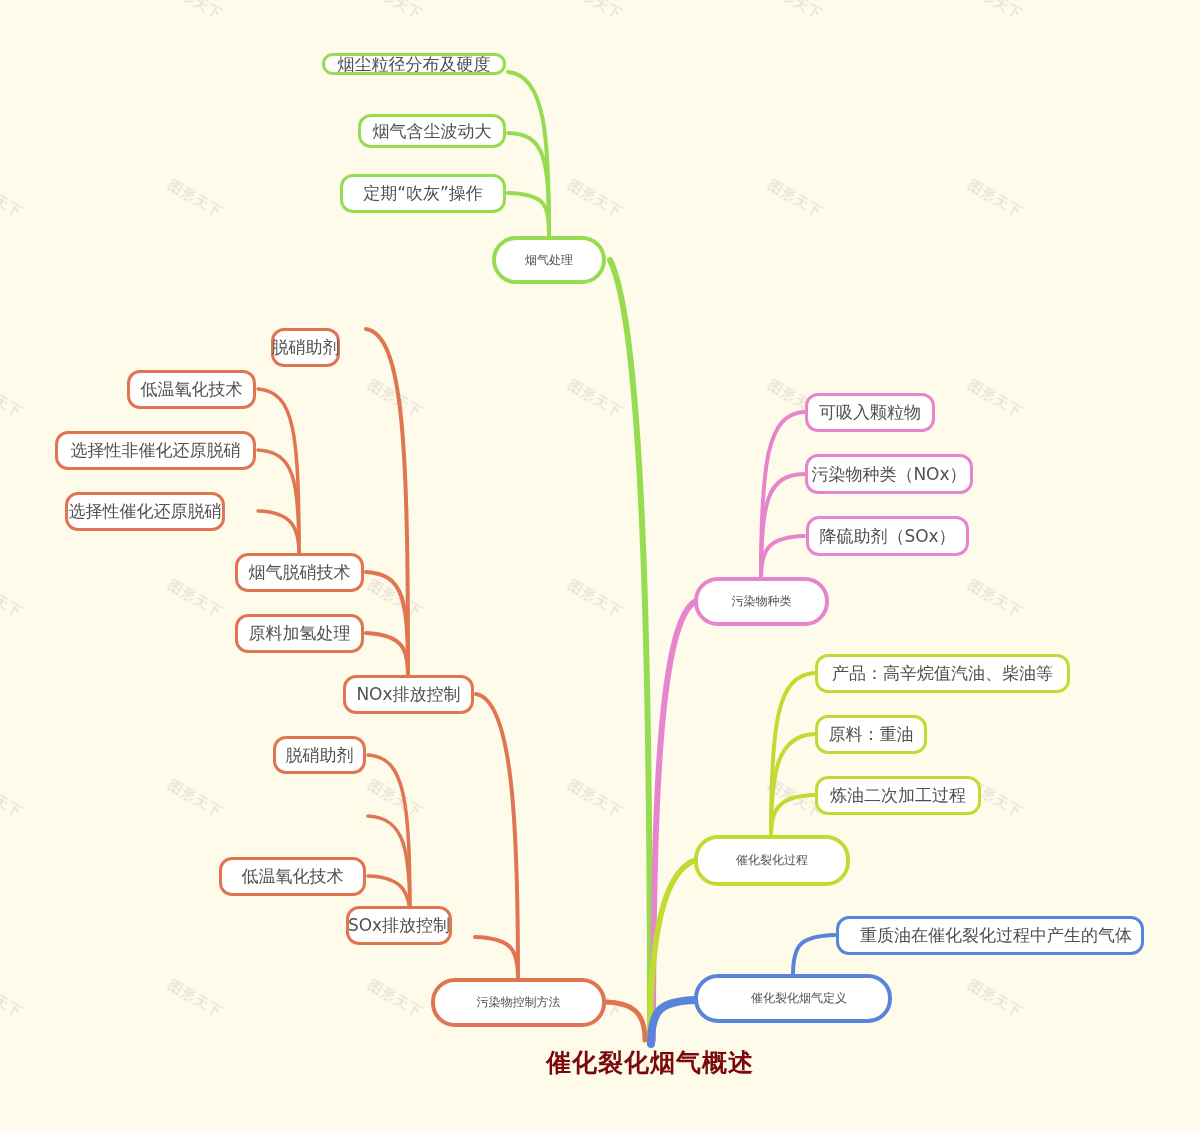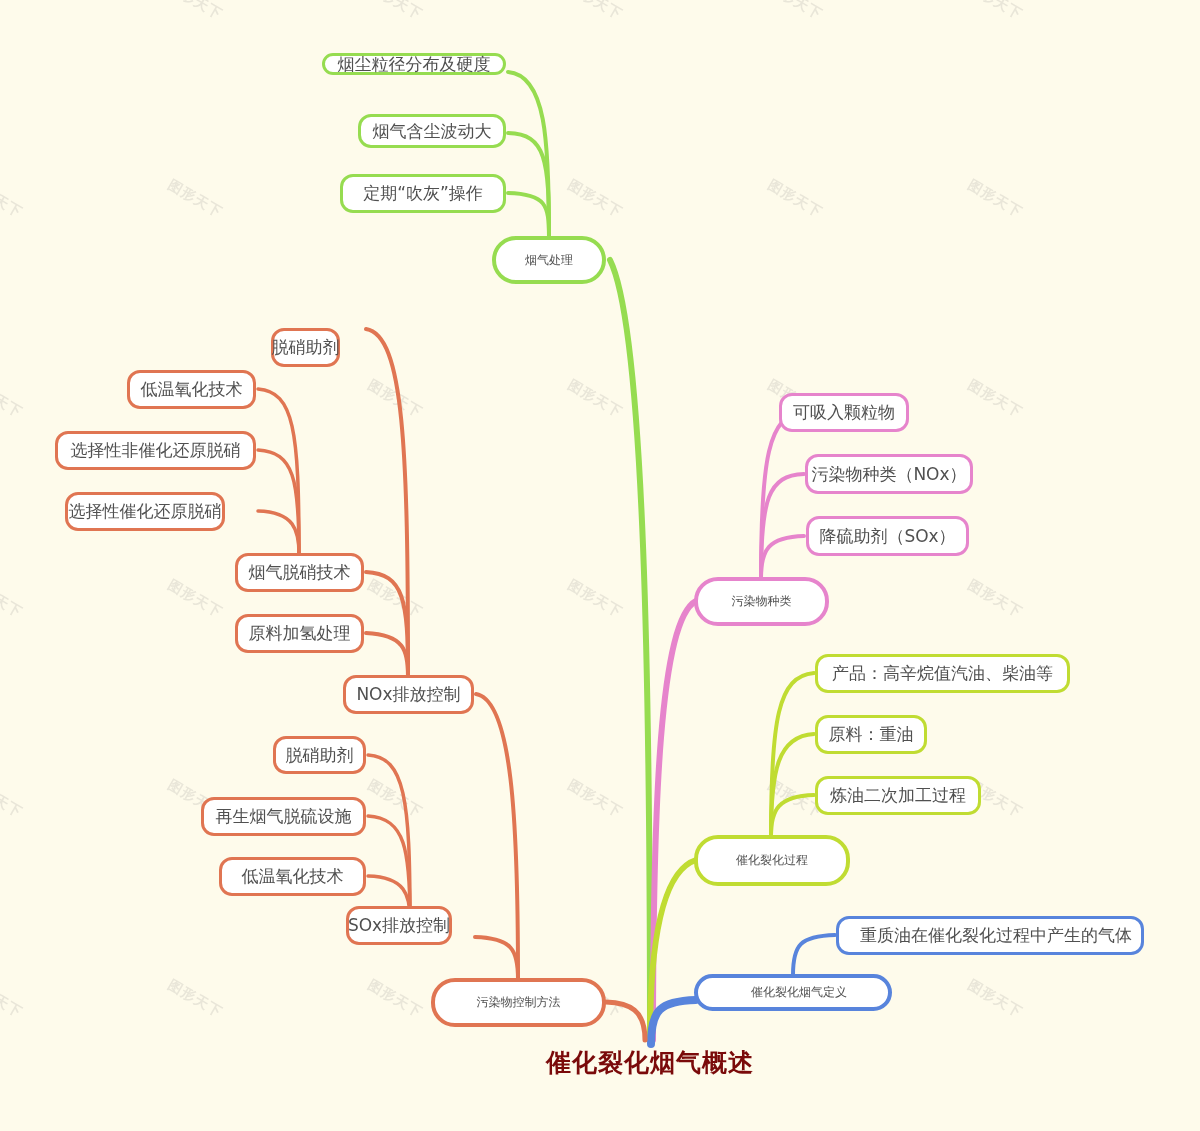--- a/index.html
+++ b/index.html
@@ -127,29 +127,28 @@
   <div class="node l1 c-orange" style="left:431px;top:978px;width:175px;height:49px">污染物控制方法</div>
   <div class="node c-orange" style="left:343px;top:675px;width:131px;height:39px">NOx排放控制</div>
   <div class="node c-orange" style="left:271px;top:328px;width:69px;height:39px">脱硝助剂</div>
   <div class="node c-orange" style="left:235px;top:553px;width:129px;height:39px">烟气脱硝技术</div>
   <div class="node c-orange" style="left:127px;top:370px;width:129px;height:39px">低温氧化技术</div>
   <div class="node c-orange" style="left:55px;top:431px;width:201px;height:39px">选择性非催化还原脱硝</div>
   <div class="node c-orange" style="left:65px;top:492px;width:160px;height:39px">选择性催化还原脱硝</div>
   <div class="node c-orange" style="left:235px;top:614px;width:129px;height:39px">原料加氢处理</div>
   <div class="node c-orange" style="left:346px;top:906px;width:106px;height:39px">SOx排放控制</div>
   <div class="node c-orange" style="left:273px;top:736px;width:93px;height:38px">脱硝助剂</div>
-  <div class="node c-orange" style="left:201px;top:797px;width:165px;height:39px">再生烟气脱硫设施</div>
   <div class="node c-orange" style="left:219px;top:857px;width:147px;height:39px">低温氧化技术</div>
 
   <div class="node l1 c-pink" style="left:694px;top:577px;width:135px;height:49px">污染物种类</div>
-  <div class="node c-pink" style="left:779px;top:393px;width:130px;height:39px">可吸入颗粒物</div>
+  <div class="node c-pink" style="left:805px;top:393px;width:130px;height:39px">可吸入颗粒物</div>
   <div class="node c-pink" style="left:805px;top:454px;width:168px;height:40px">污染物种类（NOx）</div>
   <div class="node c-pink" style="left:806px;top:516px;width:163px;height:40px">降硫助剂（SOx）</div>
 
   <div class="node l1 c-lime" style="left:694px;top:835px;width:156px;height:51px">催化裂化过程</div>
   <div class="node c-lime" style="left:815px;top:654px;width:255px;height:39px">产品：高辛烷值汽油、柴油等</div>
   <div class="node c-lime" style="left:815px;top:715px;width:112px;height:39px">原料：重油</div>
   <div class="node c-lime" style="left:815px;top:776px;width:166px;height:39px">炼油二次加工过程</div>
 
-  <div class="node l1 c-blue" style="left:694px;top:974px;width:198px;height:37px">催化裂化烟气定义</div>
+  <div class="node l1 c-blue" style="left:694px;top:974px;width:198px;height:49px">催化裂化烟气定义</div>
   <div class="node c-blue" style="left:836px;top:916px;width:308px;height:39px">重质油在催化裂化过程中产生的气体</div>
 
 </div>
 
 </body></html>

